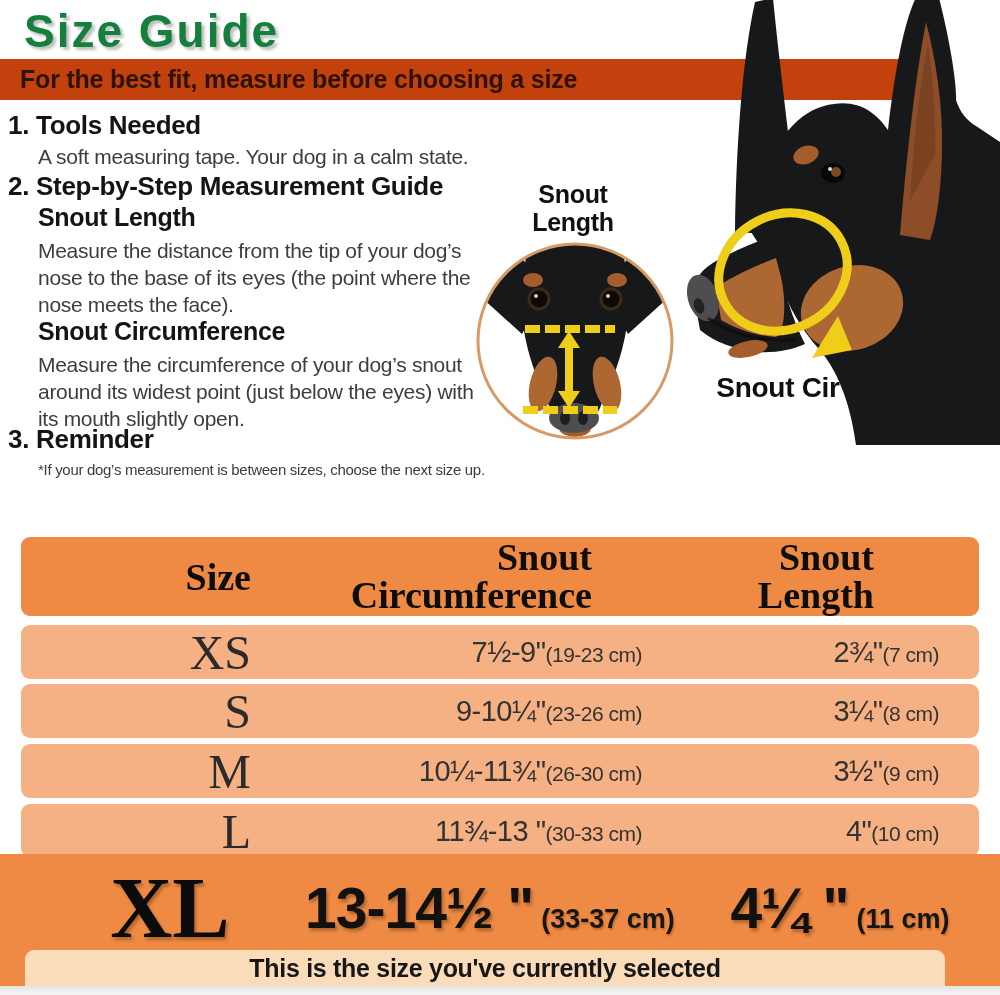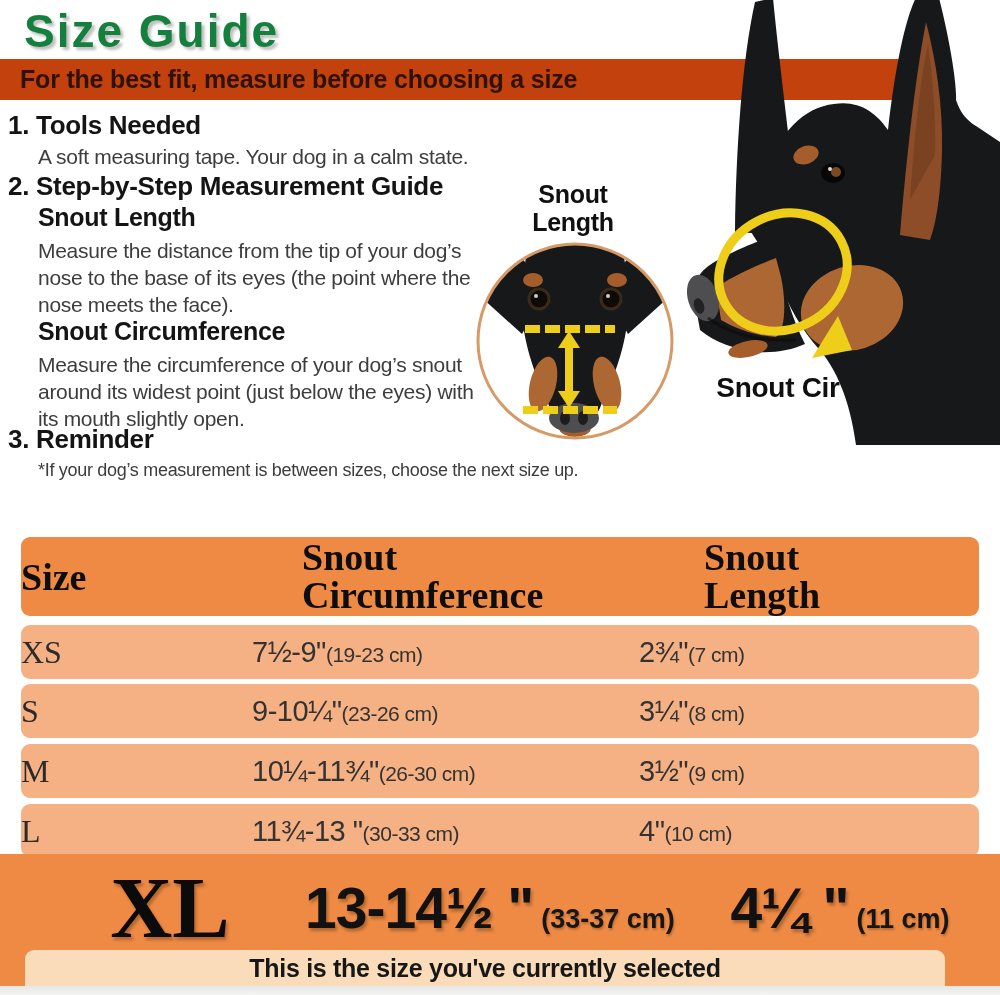--- a/index.html
+++ b/index.html
@@ -18,46 +18,46 @@
     background:#c2410c;z-index:1;
   }
   .banner-text{
     position:absolute;left:20px;top:0;line-height:41px;font-size:25px;
     font-weight:bold;color:#2E1206;letter-spacing:-0.2px;
   }
   
   .h-num{position:absolute;left:8px;font-size:26px;font-weight:bold;color:#141414;z-index:2;letter-spacing:-0.3px;}
   .h-sub{position:absolute;left:38px;font-size:25px;font-weight:bold;color:#141414;z-index:2;letter-spacing:-0.3px;}
   .p-body{position:absolute;left:38px;font-size:21px;line-height:27px;color:#3D3D3D;z-index:2;letter-spacing:-0.3px;}
-  .p-note{position:absolute;left:38px;font-size:18px;line-height:26px;color:#3C3C3C;z-index:2;letter-spacing:-0.3px;}
+  .p-note{position:absolute;left:38px;font-size:15px;line-height:26px;color:#3C3C3C;z-index:2;letter-spacing:-0.3px;}
   
   .diag-label{
     position:absolute;text-align:center;font-weight:bold;color:#101010;
     font-size:25px;line-height:1.12;z-index:5;letter-spacing:-0.3px;
   }
   #label-snout-length{left:503px;top:180px;width:140px;}
   #label-snout-cir{left:713px;top:372px;width:130px;font-size:28px;}
   .dog-svg{position:absolute;z-index:3;}
   #dog-side{left:600px;top:0;}
   #dog-front{left:470px;top:236px;}
   
   .trow{position:absolute;left:21px;width:958px;border-radius:9px;z-index:2;}
   .thead{top:537px;height:79px;background:#EE8A44;}
   .tr{background:#F5B183;height:54px;}
   #row-0{top:625px;}#row-1{top:684px;}#row-2{top:744px;}#row-3{top:804px;height:53px;}
-  .cell{position:absolute;top:50%;transform:translateY(-50%);text-align:left;}
+  .cell{position:absolute;top:50%;transform:translateY(-50%);text-align:right;}
   .c-size{left:0;width:230px;}
   .c-circ{left:231px;width:390px;}
   .c-len{left:618px;width:300px;}
   .hcell{font-family:"Liberation Serif",serif;font-weight:bold;font-size:38px;
          color:#0D0D0D;line-height:1.02;}
   .hwrap{margin:0 auto;}
   .w290{max-width:290px;}
   .w170{max-width:170px;}
-  .size-letter{font-family:"Liberation Serif",serif;font-size:32px;color:#2B2B2B;}
+  .size-letter{font-family:"Liberation Serif",serif;font-size:48px;color:#2B2B2B;}
   .val{font-size:29px;color:#333333;letter-spacing:-0.5px;}
   .val-cm{font-size:21px;color:#333333;letter-spacing:-0.5px;}
   
   .xl-band{position:absolute;left:0;top:854px;width:1000px;height:133px;background:#EE8A44;z-index:2;}
   .xl-cell{position:absolute;top:8px;height:92px;display:flex;align-items:center;justify-content:center;gap:8px;}
   .xl-size{left:50px;width:240px;font-family:"Liberation Serif",serif;font-weight:bold;
            font-size:86px;color:#0B0B0B;text-shadow:2px 3px 3px rgba(70,35,0,.35);}
   .xl-circ{left:280px;width:420px;}
   .xl-len{left:700px;width:280px;}
   .xl-val{font-size:57px;font-weight:bold;color:#111111;letter-spacing:-1px;

